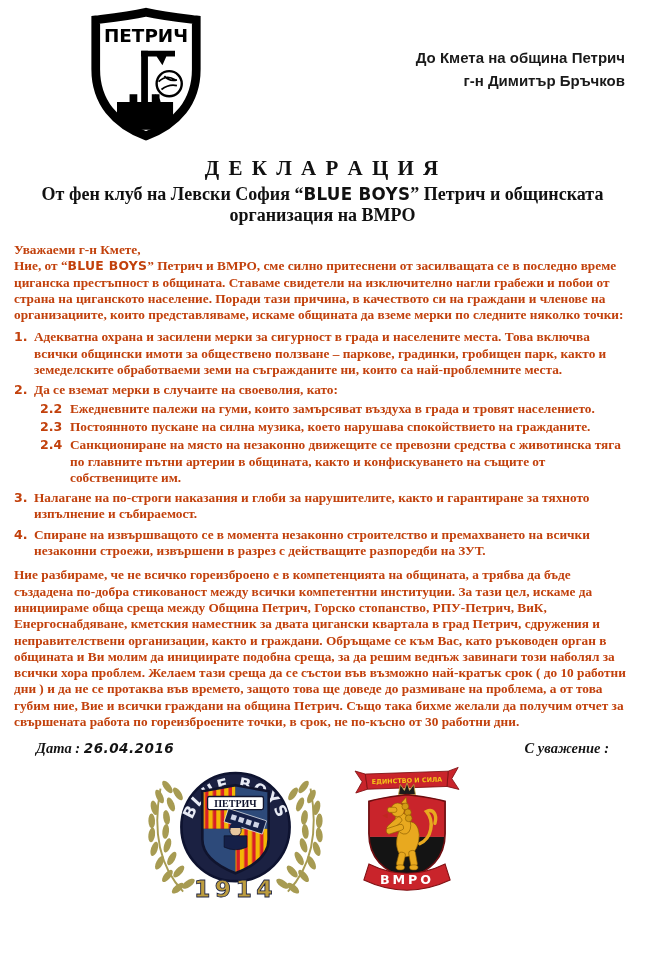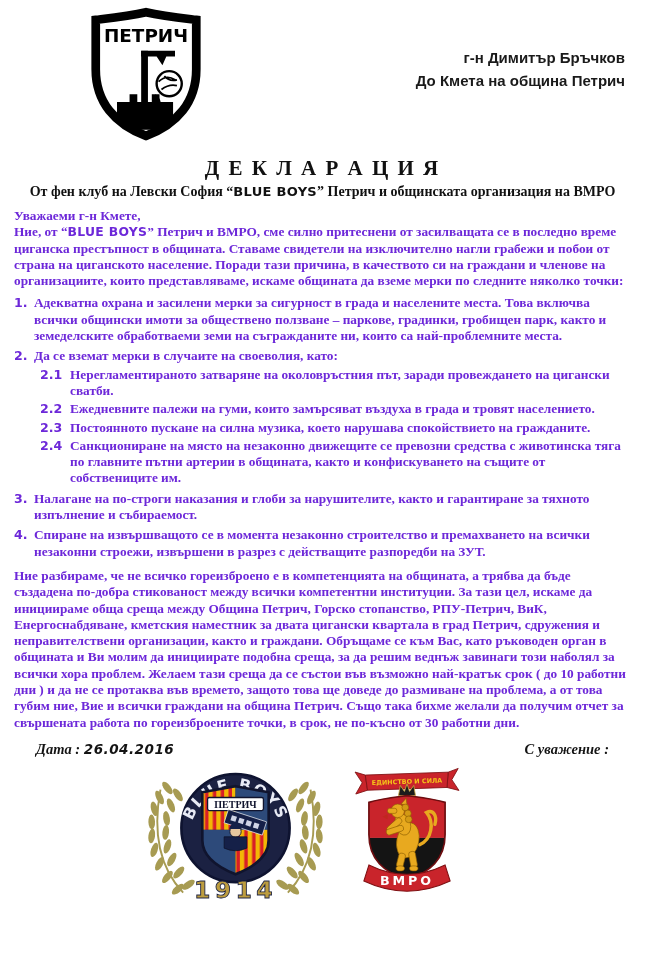--- a/index.html
+++ b/index.html
@@ -14,28 +14,28 @@
   .recipient{
     position:absolute;right:20px;top:46px;text-align:right;
     font-family:"Liberation Sans",sans-serif;font-weight:700;
     font-size:15px;line-height:23px;color:#1a1a1a;
   }
   
   .title{
     text-align:center;font-size:21px;letter-spacing:2px;margin-top:10px;color:#111;
   }
   .subtitle{
-    text-align:center;font-size:14px;margin-top:3px;color:#111;
+    text-align:center;font-size:18px;margin-top:3px;color:#111;
   }
   .club{
     font-family:"DejaVu Sans",sans-serif;font-weight:800;font-size:0.93em;letter-spacing:0.3px;
   }
   
   .body{
-    margin:8px 14px 0 14px;font-size:13.3px;line-height:16.3px;color:#6d28d9;
+    margin:16px 14px 0 14px;font-size:13.3px;line-height:16.3px;color:#c2410c;
   }
   .para{margin:0;}
   .points{margin-top:6px;}
   .point{display:flex;margin-top:4px;}
   .point .num{flex:0 0 20px;font-family:"DejaVu Sans",sans-serif;font-size:12.6px;}
   .point .txt{flex:1;}
   .subpoints{margin:1px 0 2px 26px;}
   .subpoint{display:flex;margin-top:2px;}
   .subpoint .num{flex:0 0 30px;font-family:"DejaVu Sans",sans-serif;font-size:12.6px;}
   .subpoint .txt{flex:1;}
@@ -62,22 +62,22 @@
       <text x="60" y="36" text-anchor="middle" font-family="DejaVu Sans, sans-serif" font-weight="bold" font-size="19" fill="#000">ПЕТРИЧ</text>
       <rect x="55" y="45" width="7" height="56" fill="#000"></rect>
       <path d="M55 45 h35 v6 h-9 l-4 9 -6 -9 h-16 z" fill="#000"></path>
       <circle cx="84" cy="79" r="13" fill="#fff" stroke="#000" stroke-width="2.5"></circle>
       <path d="M73 77 q8 -8 17 -2 M76 85 q8 -6 16 -4 M79 71 q5 6 13 4" stroke="#000" stroke-width="1.8" fill="none"></path>
       <path d="M70 90 q-7 8 2 13 q7 -5 -2 -13 z" fill="#000"></path>
       <path d="M30 98 h13 v-8 h8 v8 h15 v-8 h8 v8 h14 v22 C72 129 46 129 30 120 Z" fill="#000"></path>
     </svg>
 
     <div class="recipient">
+      <div>До Кмета на община Петрич</div>
       <div>г-н Димитър Бръчков</div>
-      <div>До Кмета на община Петрич</div>
     </div>
   </div>
 
   <div class="title">Д Е К Л А Р А Ц И Я</div>
   <div class="subtitle">
     <span>От фен клуб на Левски София “</span><span class="club">BLUE BOYS</span><span>” Петрич и общинската организация на ВМРО</span>
   </div>
 
   <div class="body">
 
@@ -92,24 +92,20 @@
       <div class="point">
         <span class="num">1.</span>
         <span class="txt">Адекватна охрана и засилени мерки за сигурност в града и населените места. Това включва всички общински имоти за обществено ползване – паркове, градинки, гробищен парк, както и земеделските обработваеми земи на съгражданите ни, които са най-проблемните места.</span>
       </div>
 
       <div class="point">
         <span class="num">2.</span>
         <span class="txt">Да се вземат мерки в случаите на своеволия, като:</span>
       </div>
       <div class="subpoints">
-        <div class="subpoint">
-          <span class="num">2.1</span>
-          <span class="txt">Нерегламентираното затваряне на околовръстния път, заради провеждането на цигански сватби.</span>
-        </div>
         <div class="subpoint">
           <span class="num">2.2</span>
           <span class="txt">Ежедневните палежи на гуми, които замърсяват въздуха в града и тровят населението.</span>
         </div>
         <div class="subpoint">
           <span class="num">2.3</span>
           <span class="txt">Постоянното пускане на силна музика, което нарушава спокойствието на гражданите.</span>
         </div>
         <div class="subpoint">
           <span class="num">2.4</span>

